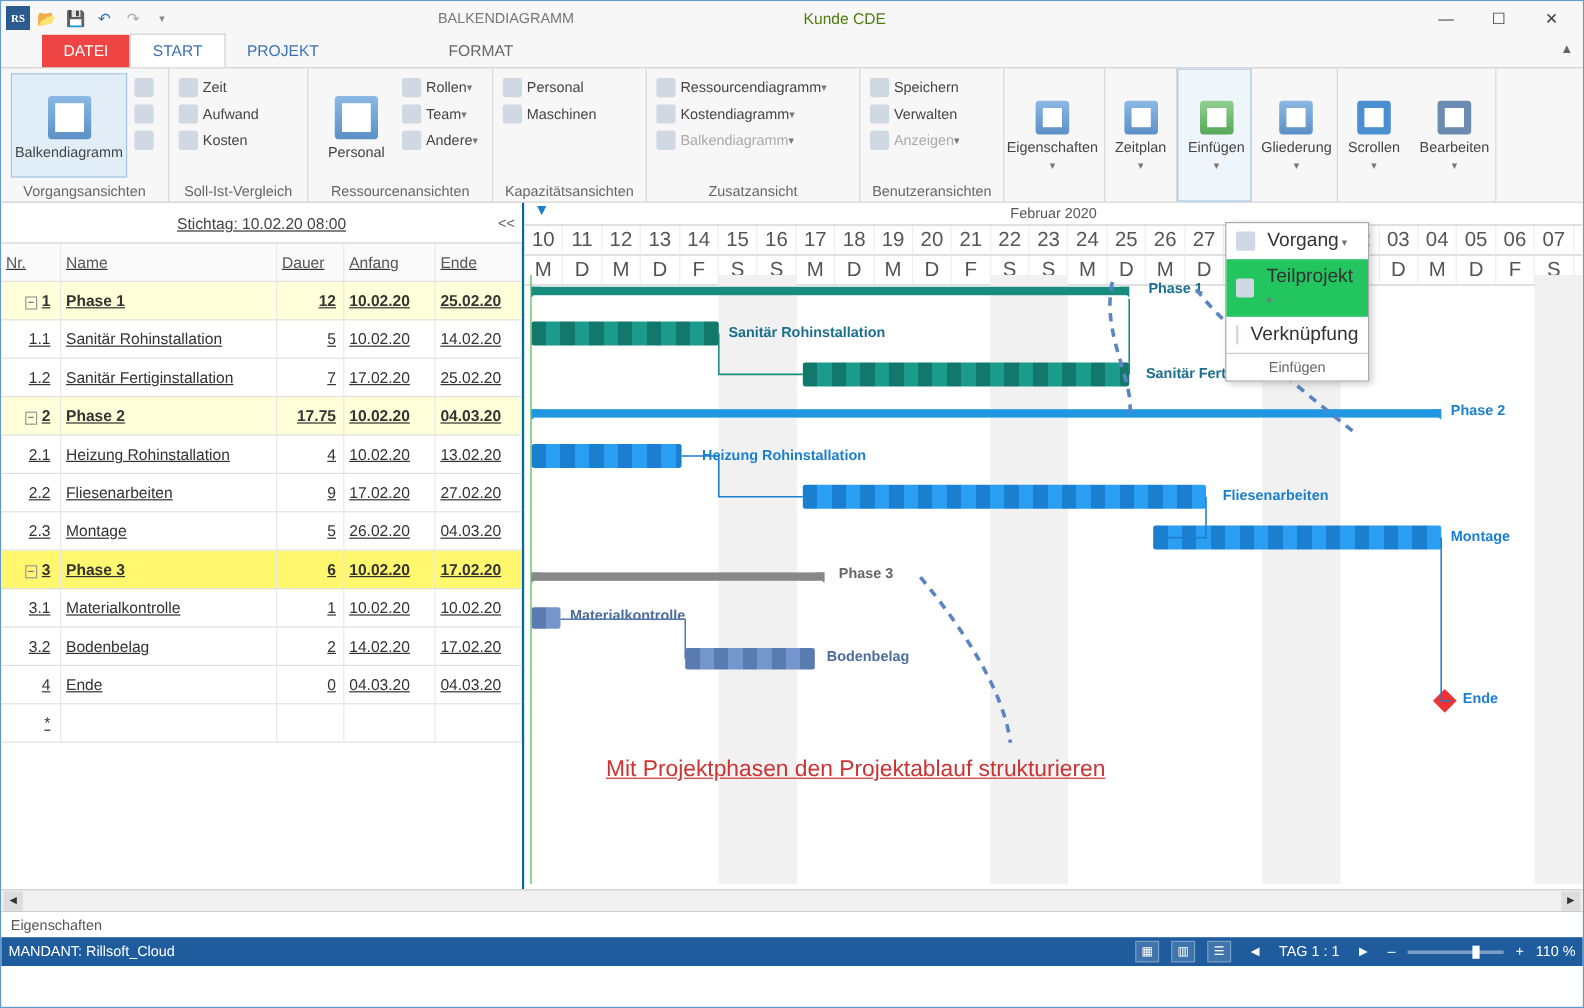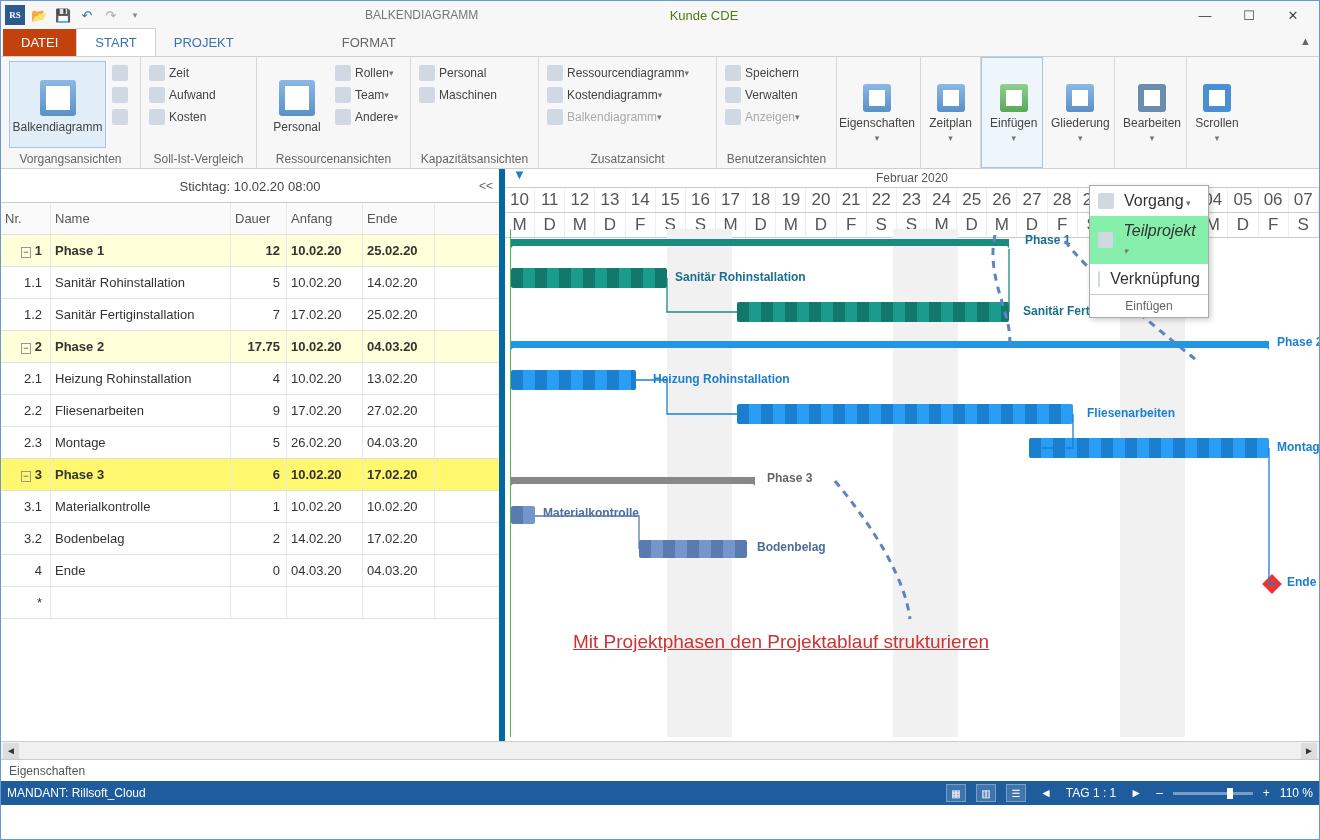--- a/index.html
+++ b/index.html
@@ -10,21 +10,21 @@
 .titlebar .qat { display: flex; gap: 4px; align-items: center; }
 .titlebar .qat .qbtn { width: 20px; height: 20px; display: flex; align-items: center; justify-content: center; font-size: 13px; color: #3a72b1; }
 .titlebar .contextual { margin-left: 220px; color: #777; font-size: 12px; }
 .titlebar .title { position: absolute; left: 50%; transform: translateX(-50%); color: #4d7c0f; margin-left: 44px; }
 .titlebar .winbtns { margin-left: auto; display: flex; gap: 16px; padding-right: 8px; }
 .titlebar .winbtns span { width: 28px; text-align: center; font-size: 13px; color: #444; }
 
 
 .tabrow { height: 28px; background: #f7f7f7; display: flex; align-items: flex-end; padding-left: 2px; border-bottom: 1px solid #d0d0d0; position: relative; }
 .tab { padding: 6px 18px; font-size: 13px; color: #3a72b1; }
-.tab.file { background: #c2410c; color: #fff; }
+.tab.file { background: #ef4444; color: #fff; margin-left: 32px; }
 .tab.active { border: 1px solid #d0d0d0; border-bottom: none; background: #fff; }
 .tab.context { color: #666; margin-left: 72px; }
 .tabrow .collapse { position: absolute; right: 8px; top: 6px; font-size: 11px; color: #666; }
 
 
 .ribbon { height: 112px; background: #f7f7f7; border-bottom: 1px solid #cfcfcf; display: flex; }
 .group { border-right: 1px solid #d8d8d8; padding: 4px 8px 2px 8px; display: flex; flex-direction: column; }
 .group .body { flex: 1; display: flex; gap: 6px; }
 .group .label { text-align: center; font-size: 12px; color: #666; margin-top: 4px; white-space: nowrap; }
 .bigbtn { display: flex; flex-direction: column; align-items: center; justify-content: center; width: 64px; text-align: center; font-size: 12px; color: #444; gap: 4px; padding-top: 4px;}
@@ -32,26 +32,26 @@
 .bigicon { width: 36px; height: 36px; background: linear-gradient(#8bb9e4,#5b90c7); border-radius: 3px; position: relative; }
 .bigicon::after { content:""; position:absolute; inset:6px; background: #fff; }
 .smicon { width: 16px; height: 16px; background: #cfd8e3; display:inline-block; vertical-align:middle; border-radius:2px; margin-right:4px;}
 .smallcol { display:flex; flex-direction:column; gap:6px; font-size:12px; color:#444; padding-top:4px;}
 .smallcol .row { white-space: nowrap; display:flex; align-items:center;}
 .dd::after { content: " ▾"; font-size: 9px; color: #777; }
 
 
 .dropmenu { position:absolute; background:#fff; border:1px solid #aaa; box-shadow: 2px 2px 6px rgba(0,0,0,.2); width: 120px; z-index: 50;}
 .dropmenu .item { padding: 6px 8px; font-size: 16px; display:flex; align-items:center; gap:6px; }
-.dropmenu .item.hover { background: #86efac; font-style: italic; }
+.dropmenu .item.hover { background: #22c55e; }
 .dropmenu .foot { border-top: 1px solid #ccc; text-align:center; padding:4px; font-size:12px; color:#666;}
 
 
 .work { display:flex; height: 572px; }
-.leftpane { width: 504px; display:flex; flex-direction:column; border-right: 6px solid #0369a1;}
+.leftpane { width: 436px; display:flex; flex-direction:column; border-right: 2px solid #0369a1; text-decoration: underline;}
 .stichtag { text-align:center; padding: 10px 0 8px 0; color:#444; position:relative;}
 .stichtag .btn { position:absolute; right:6px; top:10px; color:#666; font-size:12px;}
 .tbl { flex:1; border-top:1px solid #ccc; overflow:hidden; font-size:13px;}
 .thead, .trow { display:grid; grid-template-columns: 50px 180px 56px 76px 72px; border-bottom:1px solid #e0e0e0; }
 .thead { background:#fafafa; font-weight:400; color:#555; }
 .thead > div, .trow > div { padding: 8px 4px; border-right: 1px solid #e8e8e8; white-space:nowrap; overflow:hidden;}
 .trow.phase { background:#ffffd9; font-weight:bold;}
 .trow.selphase { background:#fff86e; font-weight:bold;}
 .trow .nr { text-align:right; padding-right:8px;}
 .trow .expand { font-size:9px; color:#777; display:inline-block; width:10px; border:1px solid #999; text-align:center; line-height:9px; margin-right:4px;}
@@ -263,34 +263,34 @@
     </div>
   <div class="group" style="width:72px">
       <div class="body">
         <div class="bigbtn">
           <div class="bigicon" style="width:28px;height:28px"></div>
           <span class="dd">Gliederung</span>
         </div>
       </div>
       <div class="label"></div>
     </div>
+  <div class="group" style="width:60px;border-right:none">
+      <div class="body">
+        <div class="bigbtn">
+          <div class="bigicon" style="width:28px;height:28px;background:#4a8fd1"></div>
+          <span class="dd">Scrollen</span>
+        </div>
+      </div>
+      <div class="label"></div>
+    </div>
   <div class="group" style="width:72px">
       <div class="body">
         <div class="bigbtn">
           <div class="bigicon" style="width:28px;height:28px;background:#6b8bb0"></div>
           <span class="dd">Bearbeiten</span>
-        </div>
-      </div>
-      <div class="label"></div>
-    </div>
-  <div class="group" style="width:60px;border-right:none">
-      <div class="body">
-        <div class="bigbtn">
-          <div class="bigicon" style="width:28px;height:28px;background:#4a8fd1"></div>
-          <span class="dd">Scrollen</span>
         </div>
       </div>
       <div class="label"></div>
     </div>
 </div>
 
 <div class="work">
   <div class="leftpane">
     <div class="stichtag">
       <span>Stichtag: 10.02.20 08:00</span>

